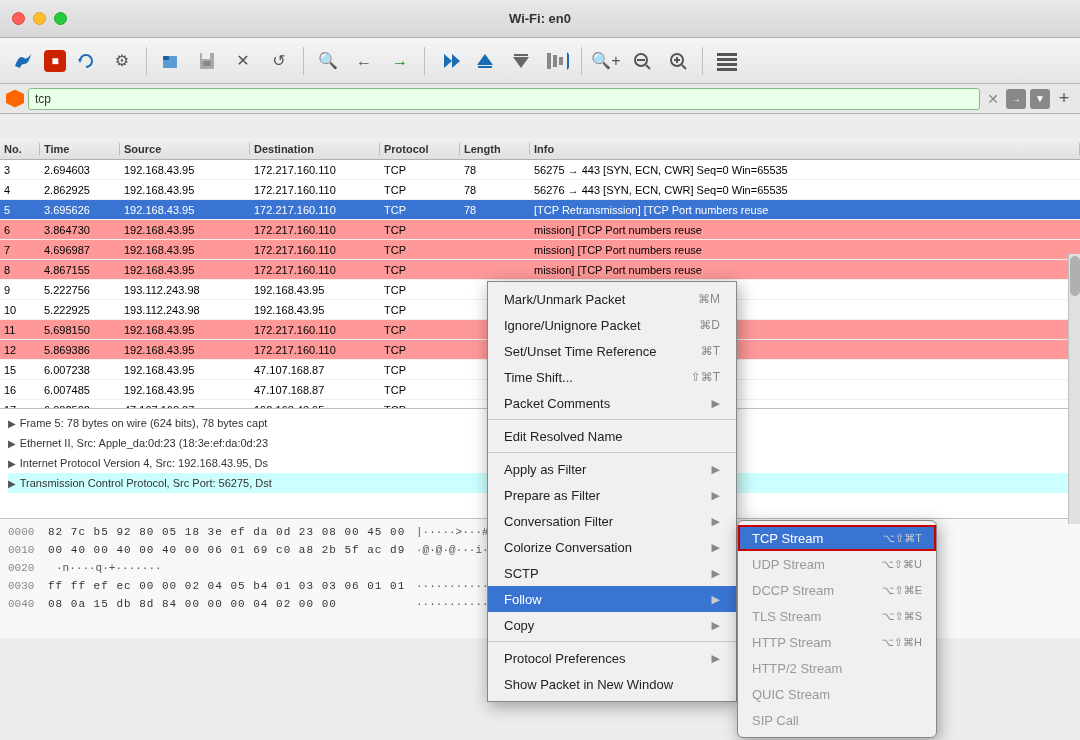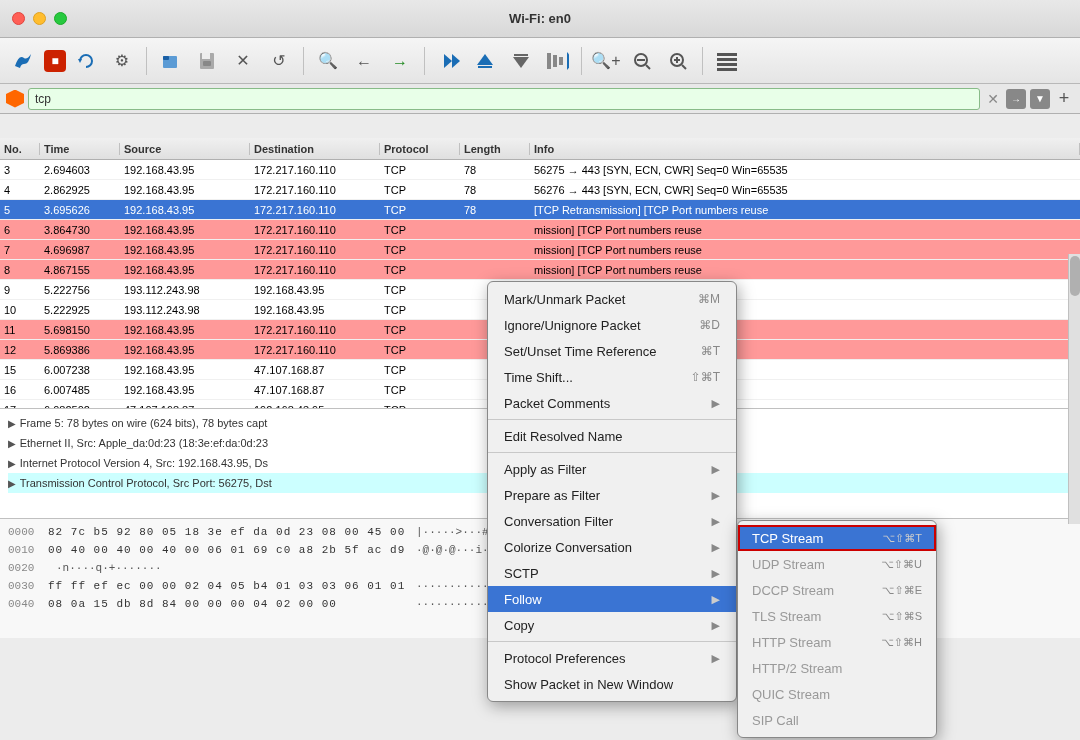--- a/index.html
+++ b/index.html
@@ -196,21 +196,21 @@
     }
 
     
     .context-menu {
       position: absolute;
       top: 143px;
       left: 487px;
       width: 250px;
       background: #f0f0f0;
       border: 1px solid #888;
-      border-radius: 6px;
+      border-radius: 0;
       box-shadow: 2px 4px 16px rgba(0,0,0,0.35);
       z-index: 100;
       padding: 4px 0;
     }
     .ctx-item {
       height: 26px;
       display: flex;
       align-items: center;
       padding: 0 16px;
       font-size: 13px;

